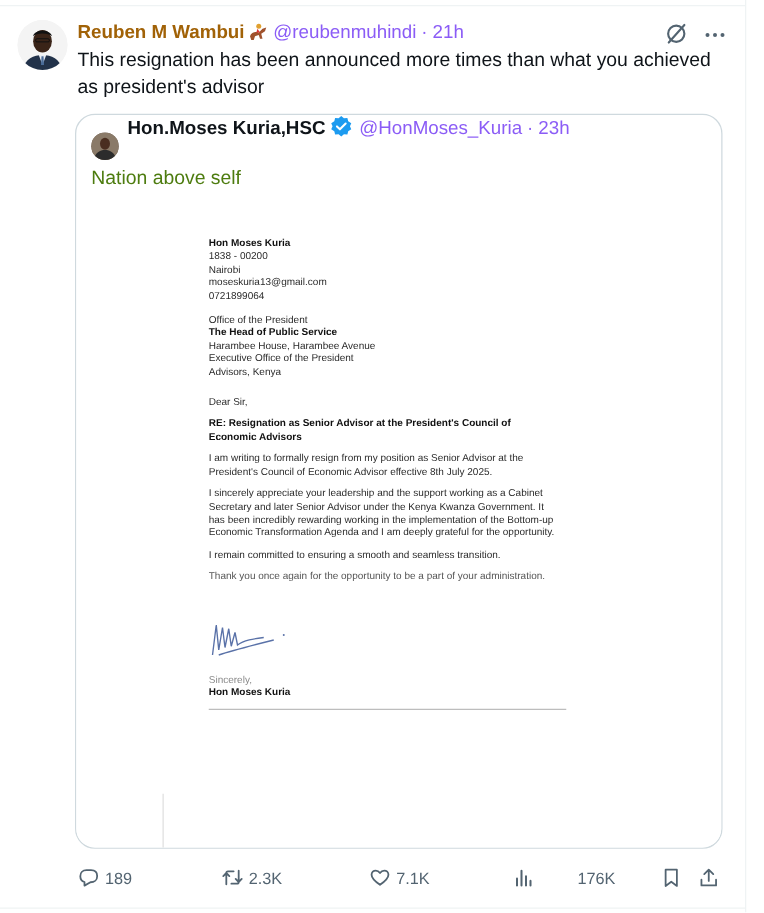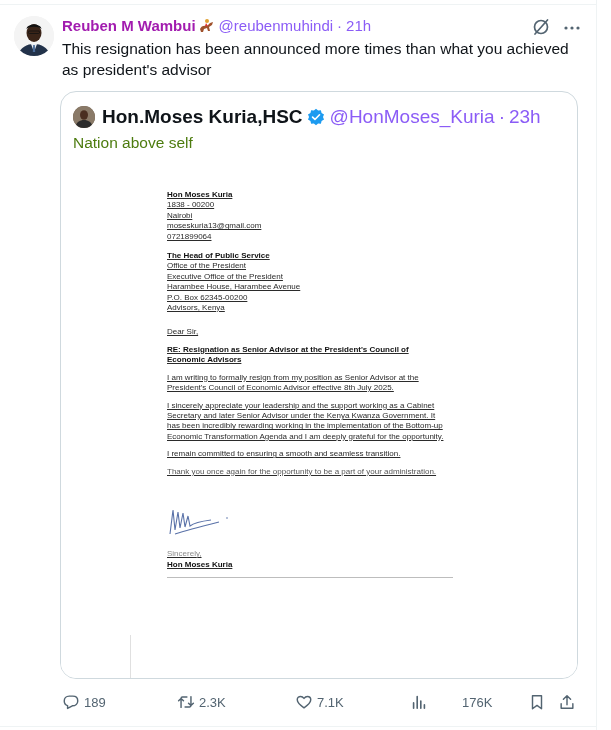--- a/index.html
+++ b/index.html
@@ -7,40 +7,40 @@
   body { font-family: "Liberation Sans", "DejaVu Sans", sans-serif; color: #0f1419; position: relative; }
 
   .topline { position: absolute; left: 0; top: 4px; width: 596px; height: 1px; background: #eff3f4; }
   .right-rule { position: absolute; left: 596px; top: 0; width: 1px; height: 730px; background: #eff3f4; }
 
   .tweet { position: absolute; left: 0; top: 0; width: 596px; height: 730px; }
 
   .avatar { position: absolute; left: 14px; top: 16px; width: 40px; height: 40px; border-radius: 50%; overflow: hidden; background: #f2f2f2; }
 
   .header { position: absolute; left: 62px; top: 16px; display: flex; align-items: center; font-size: 15px; line-height: 20px; white-space: nowrap; }
-  .name { font-weight: bold; color: #a21caf; }
+  .name { font-weight: bold; color: #a16207; }
   .emoji { display: inline-block; width: 18px; height: 18px; margin: 0 3px 0 2px; }
   .handle, .dot, .time { color: #8b5cf6; }
   .dot { margin: 0 4px; }
 
   .grok-icon { position: absolute; left: 531px; top: 17px; width: 20px; height: 20px; }
   .more-icon { position: absolute; left: 562px; top: 18px; width: 20px; height: 20px; }
 
   .tweet-text { position: absolute; left: 62px; top: 38px; width: 520px; font-size: 15.5px; line-height: 21px; color: #0f1419; }
 
   .quote { position: absolute; left: 60px; top: 91px; width: 518px; height: 588px; border: 1px solid #cfd9de; border-radius: 16px; overflow: hidden; }
   .q-avatar { position: absolute; left: 12px; top: 14px; width: 22px; height: 22px; border-radius: 50%; background: #6b5a4a; overflow: hidden; }
-  .q-header { position: absolute; left: 41px; top: 14px; display: flex; align-items: center; font-size: 19px; line-height: 22px; white-space: nowrap; }
+  .q-header { position: absolute; left: 41px; top: 0; display: flex; font-size: 15px; line-height: 22px; white-space: nowrap; }
   .q-name { font-weight: bold; color: #0f1419; }
   .verified { width: 18px; height: 18px; margin: 0 5px 0 4px; }
   .q-text { position: absolute; left: 12px; top: 41px; font-size: 15.5px; line-height: 20px; color: #4d7c0f; }
 
   .doc { position: absolute; left: 0; top: 68px; width: 518px; height: 520px; background: #ffffff; }
   .doc-edge { position: absolute; left: 69px; top: 475px; width: 1px; height: 45px; background: #e0e0e0; }
-  .letter { position: absolute; left: 106px; top: 30px; width: 282px; font-size: 8px; line-height: 10.4px; color: #2b2b2b; text-decoration: underline; }
+  .letter { position: absolute; left: 106px; top: 30px; width: 282px; font-size: 8px; line-height: 10.4px; color: #2b2b2b; }
   .letter b { color: #111; }
   .letter .blk { margin-bottom: 9px; }
   .letter .date { text-align: right; font-weight: bold; color: #111; margin: -2px 0 10px 0; }
   .letter p { margin-bottom: 7px; }
   .letter .faded { color: #8a8a8a; }
   .sig { width: 80px; height: 34px; margin: 20px 0 8px 0; }
   .sig-rule { width: 286px; height: 1px; background: #bdbdbd; margin-top: 7px; }
 
   .actions { position: absolute; left: 0; top: 690px; width: 596px; height: 24px; font-size: 13px; color: #536471; }
   .act { position: absolute; top: 0; display: flex; align-items: center; gap: 4px; height: 24px; }
@@ -115,25 +115,24 @@
       <div class="doc-edge"></div>
       <div class="letter">
         <div class="blk">
           <div><b>Hon Moses Kuria</b></div>
           <div>1838 - 00200</div>
           <div>Nairobi</div>
           <div>moseskuria13@gmail.com</div>
           <div>0721899064</div>
         </div>
         <div class="blk" style="margin-bottom:14px;">
+          <div>Office of the President</div>
           <div><b>The Head of Public Service</b></div>
-          <div>Office of the President</div>
+          <div>Harambee House, Harambee Avenue</div>
           <div>Executive Office of the President</div>
-          <div>Harambee House, Harambee Avenue</div>
-          <div>P.O. Box 62345-00200</div>
           <div>Advisors, Kenya</div>
         </div>
         <p>Dear Sir,</p>
         <p><b>RE: Resignation as Senior Advisor at the President's Council of Economic Advisors</b></p>
         <p>I am writing to formally resign from my position as Senior Advisor at the President's Council of Economic Advisor effective 8th July 2025.</p>
         <p>I sincerely appreciate your leadership and the support working as a Cabinet Secretary and later Senior Advisor under the Kenya Kwanza Government. It has been incredibly rewarding working in the implementation of the Bottom-up Economic Transformation Agenda and I am deeply grateful for the opportunity.</p>
         <p>I remain committed to ensuring a smooth and seamless transition.</p>
         <p class="faded" style="color:#555;">Thank you once again for the opportunity to be a part of your administration.</p>
         <svg class="sig" viewBox="0 0 80 34">
           <path d="M3 30 L6 6 L8 26 L11 8 L13 24 L16 9 L18 23 L21 12 L23 22 C28 18 36 17 44 16 M8 30 C20 26 36 22 52 18" fill="none" stroke="#5a72a8" stroke-width="1.1"></path>

